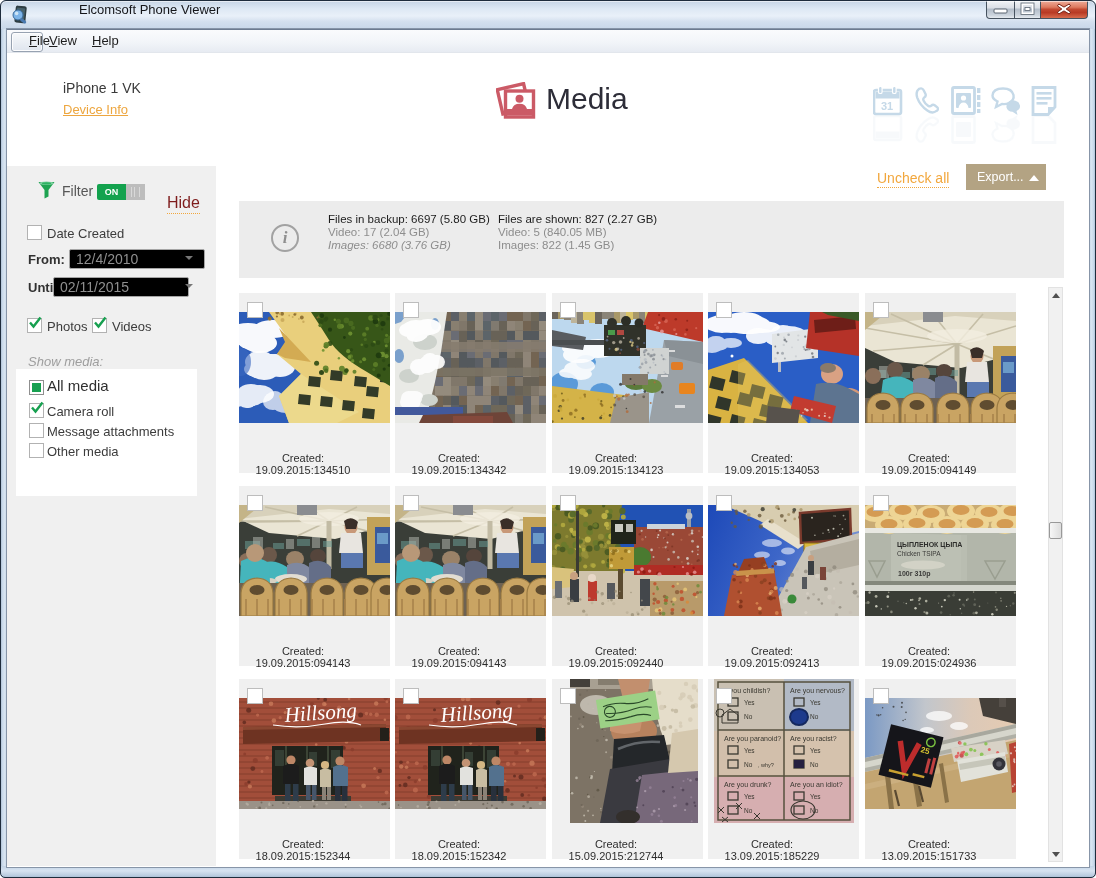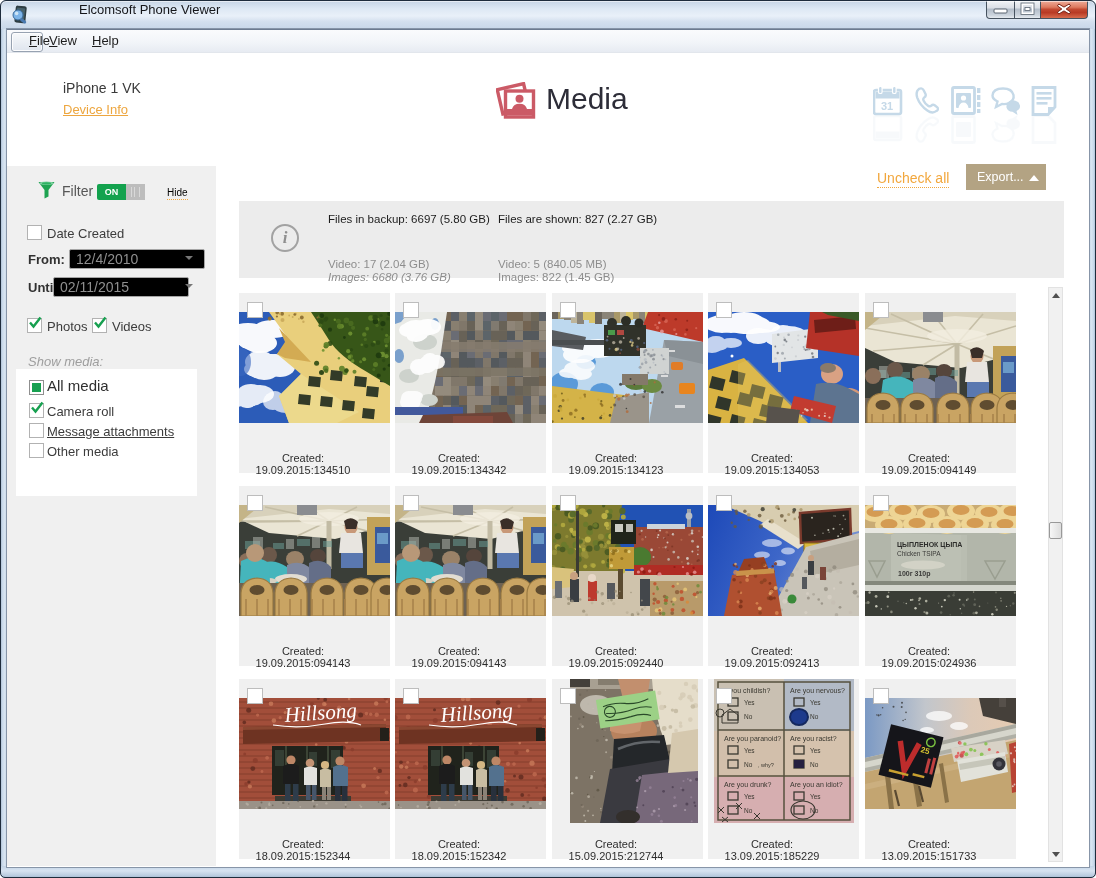--- a/index.html
+++ b/index.html
@@ -26,36 +26,36 @@
 
 #hdr-device{left:63px;top:80px;font-size:14px;color:#3a3a3a;}
 #hdr-link{left:63px;top:102px;font-size:13px;color:#eda63f;text-decoration:underline;}
 #media-title{left:546px;top:82px;font-size:30px;color:#2d2d38;}
 
 #sidebar{left:7px;top:166px;width:209px;height:700px;background:#f0f0f0;}
 #lbl-filter{left:62px;top:183px;font-size:14px;color:#575757;}
 #toggle-on{left:97px;top:184px;width:29px;height:16px;background:#13a24e;border-radius:2px 0 0 2px;color:#fff;font-size:9px;font-weight:bold;text-align:center;line-height:17px;}
 #toggle-grip{left:126px;top:184px;width:19px;height:16px;background:#bdbdbd;}
 #toggle-grip span{display:block;margin:3px auto 0;width:7px;height:10px;border-left:1px solid #d9d9d9;border-right:1px solid #d9d9d9;background:linear-gradient(90deg,transparent 2px,#d9d9d9 2px,#d9d9d9 3px,transparent 3px);}
-#lbl-hide{left:167px;top:187px;font-size:10px;color:#000000;border-bottom:1px dotted #f2a73d;padding-bottom:1px;}
+#lbl-hide{left:167px;top:194px;font-size:16px;color:#7f1d1d;border-bottom:1px dotted #f2a73d;padding-bottom:1px;}
 .cb{position:absolute;width:13px;height:13px;background:#fff;border:1px solid #b2b2b2;}
 .slbl{position:absolute;font-size:13px;color:#3c3c3c;}
 .datelbl{position:absolute;font-size:13px;font-weight:bold;color:#313131;}
 .dinput{position:absolute;width:128px;height:18px;background:#000000;border:1px solid #a5a5a5;border-radius:2px;font-size:14px;color:#8f8f8f;line-height:18px;padding-left:6px;box-sizing:content-box;}
 .darrow{position:absolute;width:0;height:0;border-left:4px solid transparent;border-right:4px solid transparent;border-top:4.5px solid #777;}
 #showmedia{left:28px;top:354px;font-size:13px;font-style:italic;color:#9e9e9e;}
 #whitebox{left:16px;top:369px;width:181px;height:127px;background:#fff;}
 
 #uncheck{left:877px;top:170px;font-size:14px;color:#f2a73d;border-bottom:1px dotted #f2a73d;padding-bottom:1px;}
 #exportbtn{left:966px;top:164px;width:80px;height:26px;background:#b3a383;color:#fff;font-size:12.5px;line-height:26px;padding-left:11px;box-sizing:border-box;}
 #exportbtn .tri{position:absolute;right:7px;top:11px;width:0;height:0;border-left:5px solid transparent;border-right:5px solid transparent;border-bottom:6px solid #fff;}
 #infobar{left:239px;top:201px;width:825px;height:77px;background:#ececec;}
 #infoi{left:271px;top:224px;width:24px;height:24px;border:2px solid #a2a2a2;border-radius:50%;color:#8f8f8f;font-family:"Liberation Serif",serif;font-style:italic;font-weight:bold;font-size:17px;text-align:center;line-height:24px;}
 .inf1{position:absolute;font-size:11.5px;color:#1c1c1c;}
-.inf2{position:absolute;font-size:11.5px;color:#8d8d8d;margin-top:32px;}
+.inf2{position:absolute;font-size:11.5px;color:#8d8d8d;}
 
 .cell{position:absolute;width:151px;height:180px;background:#f0f0f0;}
 .cell .ck{position:absolute;left:8px;top:9px;width:14px;height:14px;background:#fff;border:1px solid #bdbdbd;z-index:5;}
 .cell .ph{position:absolute;left:0;top:19px;}
 .cell .cap{position:absolute;left:0;top:159px;width:128px;text-align:center;font-size:11px;color:#2e2e2e;}
 
 #sbar{left:1048px;top:287px;width:15px;height:575px;background:#f1f1f1;border:1px solid #e2e2e2;box-sizing:border-box;}
 #sthumb{left:1049px;top:522px;width:13px;height:17px;background:linear-gradient(90deg,#f7f7f7,#dedede);border:1px solid #999;border-radius:2px;box-sizing:border-box;}
 .sarr{position:absolute;width:0;height:0;border-left:4px solid transparent;border-right:4px solid transparent;}
 </style>
@@ -201,21 +201,21 @@
   <div class="abs" id="whitebox"></div>
   <div class="cb" style="left:29px;top:380px;border-color:#8f8f8f;"></div>
   <div class="abs" style="left:32px;top:383px;width:9px;height:9px;background:#17a050;"></div>
   <div class="slbl" style="left:47px;top:377px;font-size:15px;color:#2f2f2f;">All media</div>
   <div class="cb" style="left:29px;top:403px;"></div>
   <div class="abs" style="left:30px;top:401px;"><svg width="15" height="14" viewBox="0 0 15 14">
         <path d="M2,6.5 L5.5,10.5 L12.5,1.5" stroke="#17a050" stroke-width="2.4" fill="none"></path>
       </svg></div>
   <div class="slbl" style="left:47px;top:404px;">Camera roll</div>
   <div class="cb" style="left:29px;top:423px;"></div>
-  <div class="slbl" style="left:47px;top:424px;text-decoration:underline;">Message attachments</div>
+  <div class="slbl" style="left:47px;top:424px;">Message attachments</div>
   <div class="cb" style="left:29px;top:443px;"></div>
   <div class="slbl" style="left:47px;top:444px;">Other media</div>
 
   <div class="abs" id="uncheck">Uncheck all</div>
   <div class="abs" id="exportbtn">Export...<span class="tri"></span></div>
 
   <div class="abs" id="infobar"></div>
   <div class="abs" id="infoi">i</div>
   <div class="inf1" style="left:328px;top:213px;">Files in backup: 6697 (5.80 GB)</div>
   <div class="inf2" style="left:328px;top:226px;">Video: 17 (2.04 GB)</div>

